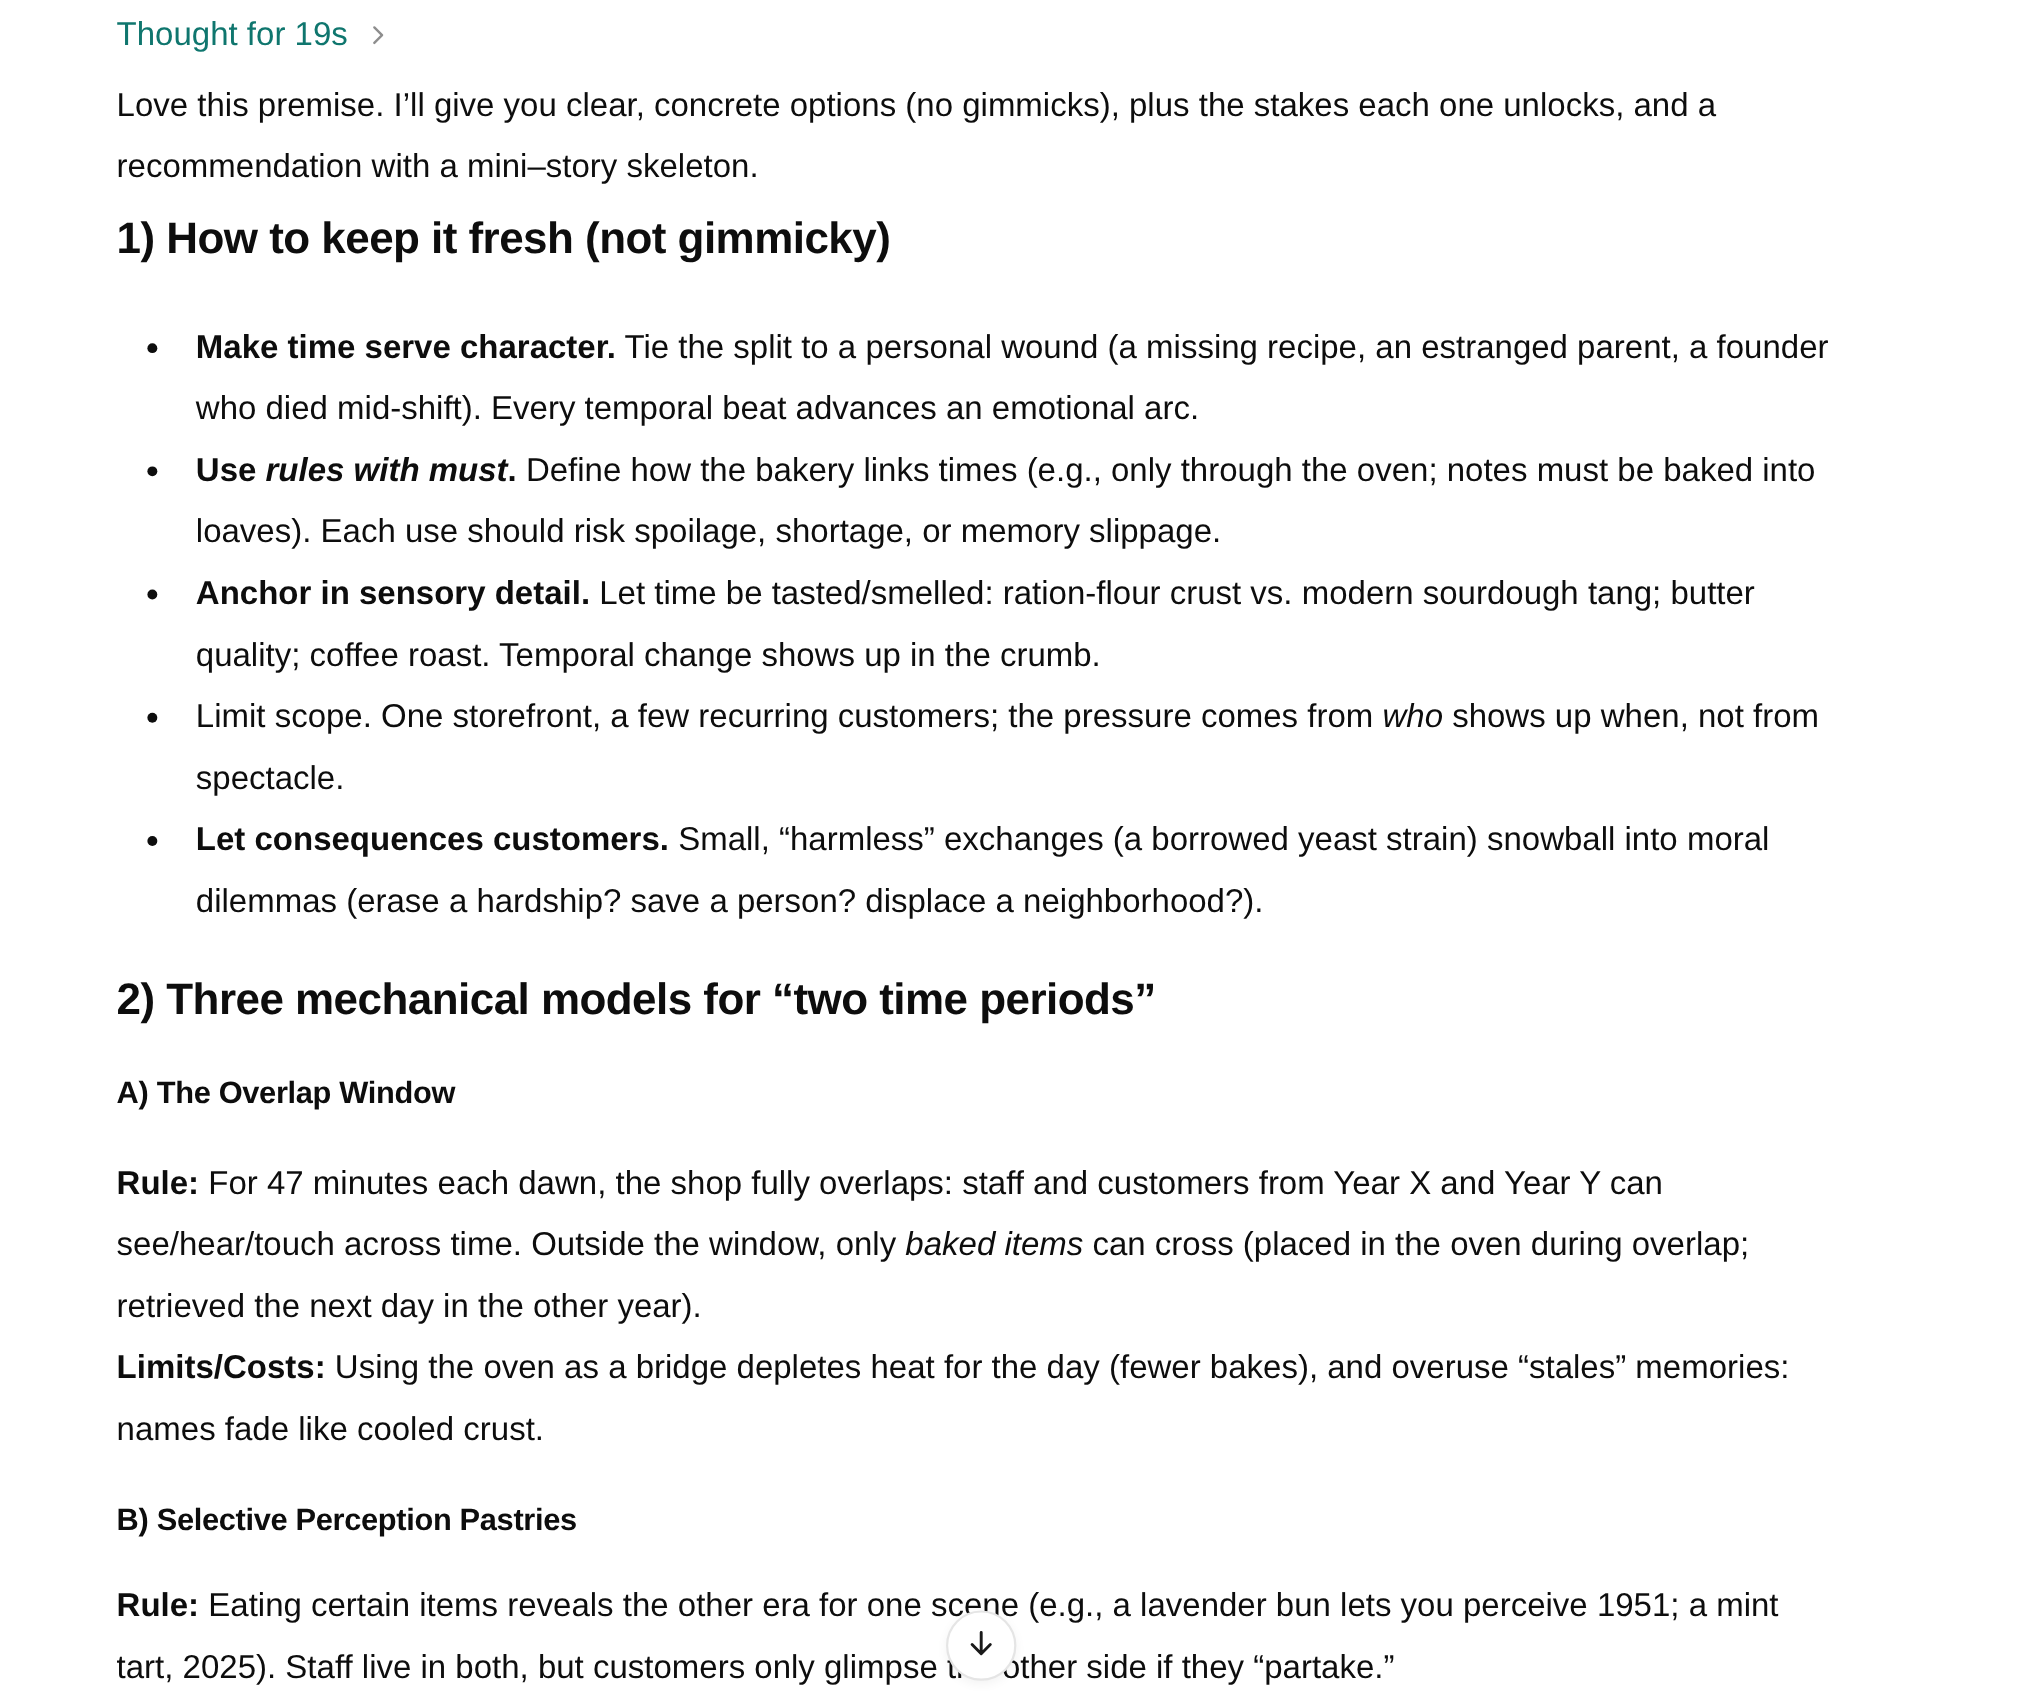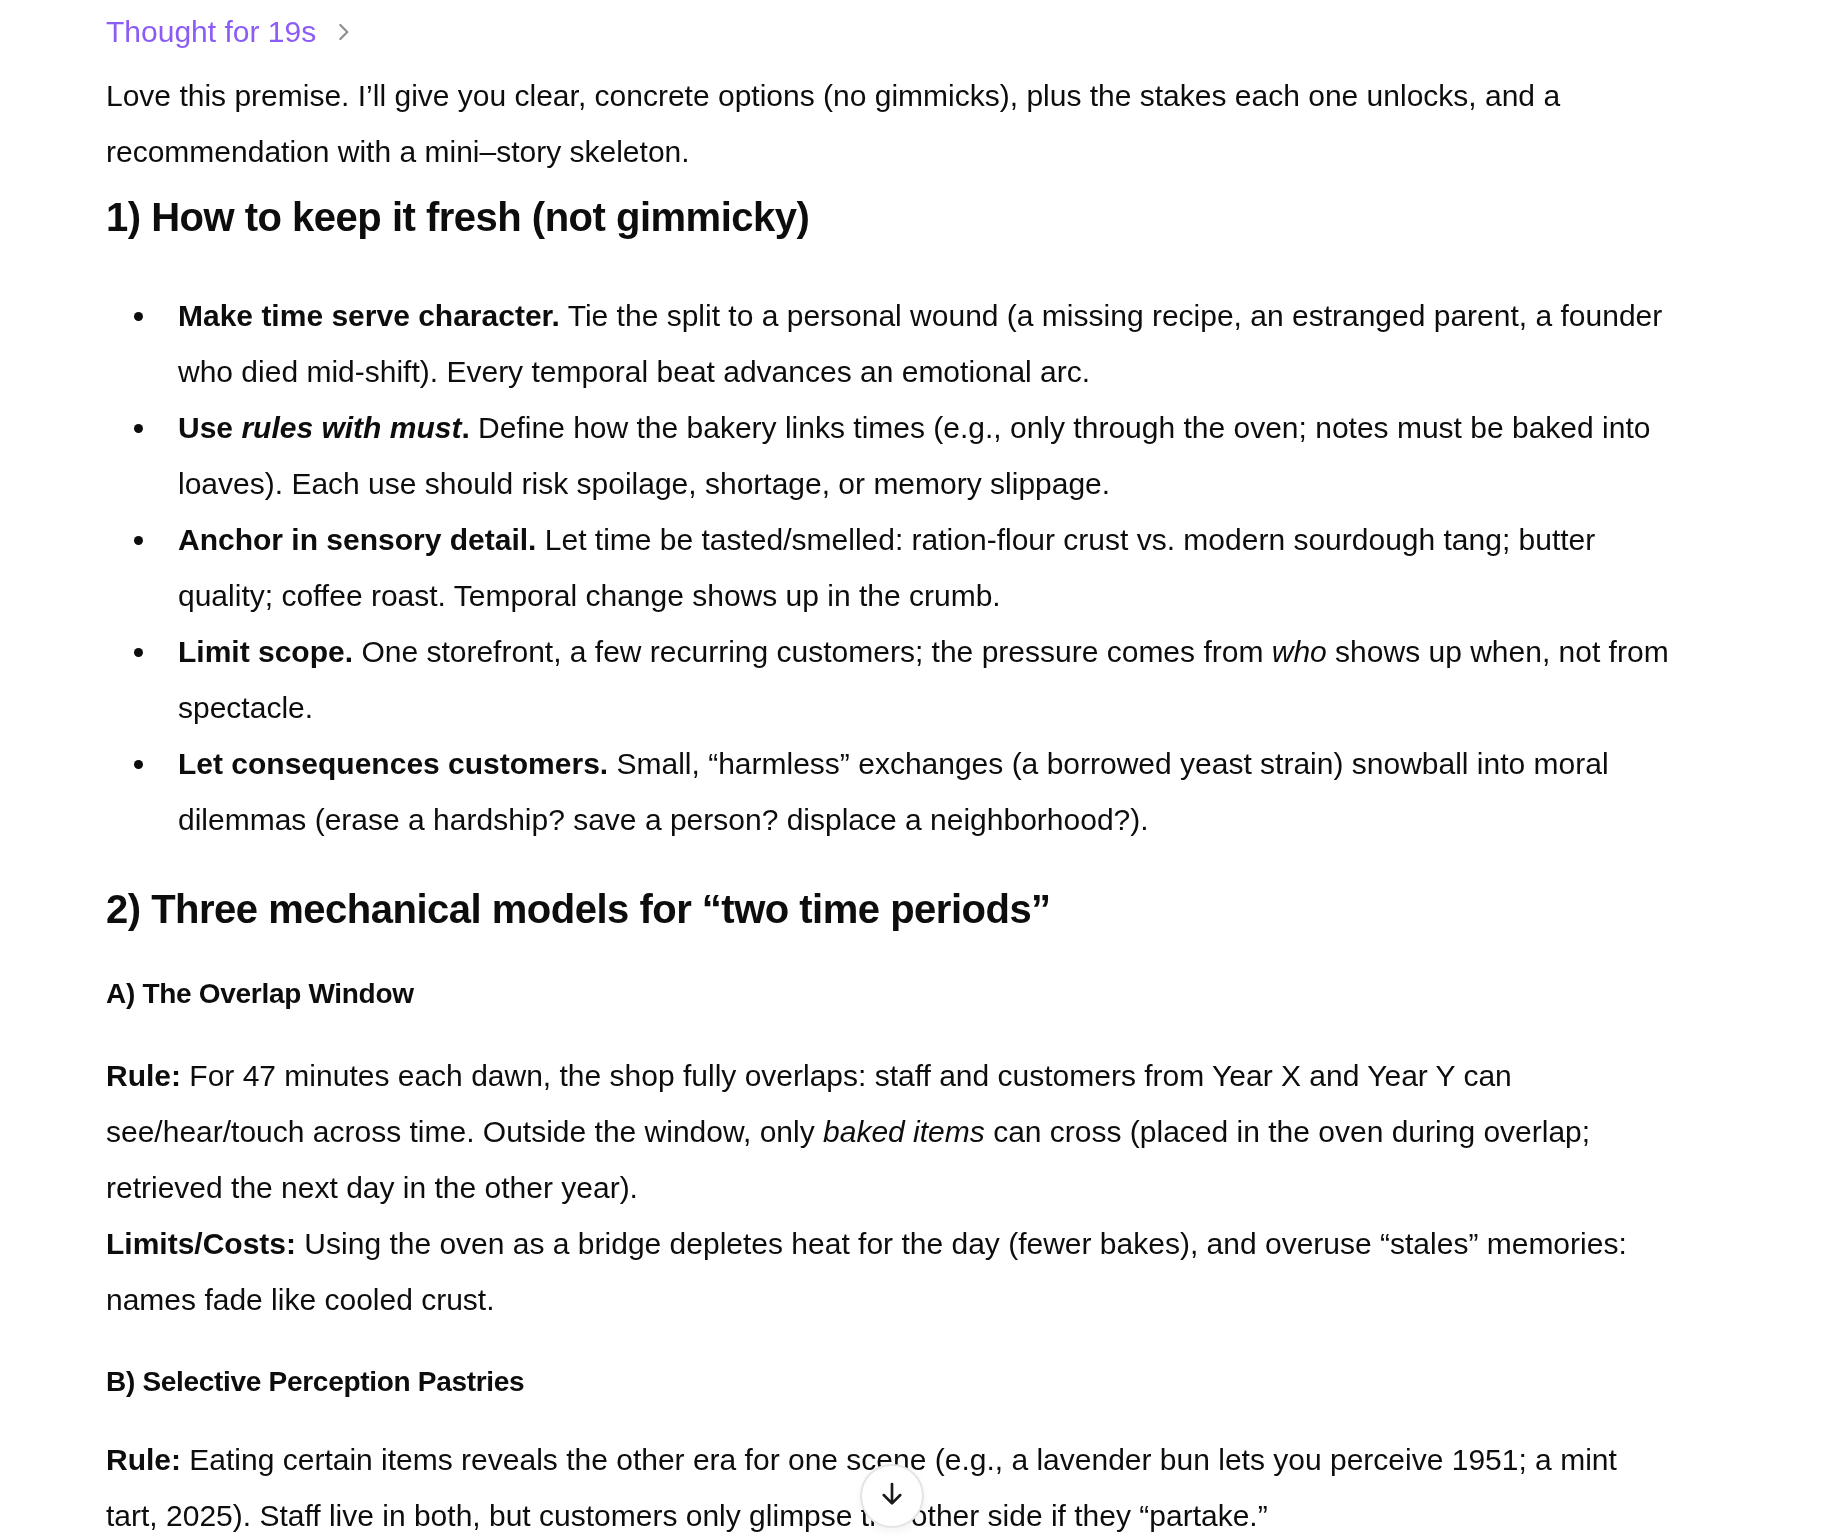--- a/index.html
+++ b/index.html
@@ -8,21 +8,21 @@
     background:#ffffff;color:#0d0d0d;
     font-family:"Liberation Sans",sans-serif;
     -webkit-font-smoothing:antialiased;
   }
   .content{
     position:absolute;left:106px;top:0;width:1568px;
     font-size:30px;line-height:56px;
   }
   .thought-row{
     display:flex;align-items:center;gap:14px;
-    margin-top:8px;height:48px;color:#8b5cf6;cursor:pointer;
+    margin-top:8px;height:48px;color:#0f766e;cursor:pointer;
     font-size:30px;line-height:48px;width:max-content;
   }
   .thought-row svg{display:block;}
   p{margin:0;}
   .intro{margin-top:12px;}
   h2{
     font-size:40px;line-height:62px;font-weight:700;
     margin:6px 0 0;letter-spacing:-0.5px;
   }
   h2.models{margin-top:30px;}
@@ -60,21 +60,21 @@
   </div>
 
   <p class="intro"><span>Love this premise. I’ll give you clear, concrete options (no gimmicks), plus the stakes each one unlocks, and a recommendation with a mini–story skeleton.</span></p>
 
   <h2>1) How to keep it fresh (not gimmicky)</h2>
 
   <ul class="fresh-list">
     <li><span style="font-weight: 700;">Make time serve character.</span><span> Tie the split to a personal wound (a missing recipe, an estranged parent, a founder who died mid-shift). Every temporal beat advances an emotional arc.</span></li>
     <li><span style="font-weight: 700;">Use </span><span style="font-weight: 700; font-style: italic;">rules with must</span><span style="font-weight: 700;">.</span><span> Define how the bakery links times (e.g., only through the oven; notes must be baked into loaves). Each use should risk spoilage, shortage, or memory slippage.</span></li>
     <li><span style="font-weight: 700; margin-top: 48px;">Anchor in sensory detail.</span><span> Let time be tasted/smelled: ration-flour crust vs. modern sourdough tang; butter quality; coffee roast. Temporal change shows up in the crumb.</span></li>
-    <li><span style="font-weight: 700; text-align: center;">Limit scope.</span><span> One storefront, a few recurring customers; the pressure comes from </span><span style="font-style: italic;">who</span><span> shows up when, not from spectacle.</span></li>
+    <li><span style="font-weight: 400; text-align: center;">Limit scope.</span><span> One storefront, a few recurring customers; the pressure comes from </span><span style="font-style: italic;">who</span><span> shows up when, not from spectacle.</span></li>
     <li><span style="font-weight: 700;">Let consequences customers.</span><span> Small, “harmless” exchanges (a borrowed yeast strain) snowball into moral dilemmas (erase a hardship? save a person? displace a neighborhood?).</span></li>
   </ul>
 
   <h2 class="models">2) Three mechanical models for “two time periods”</h2>
 
   <h3>A) The Overlap Window</h3>
   <p class="para-a"><span style="font-weight: 700;">Rule:</span><span> For 47 minutes each dawn, the shop fully overlaps: staff and customers from Year X and Year Y can see/hear/touch across time. Outside the window, only </span><span style="font-style: italic;">baked items</span><span> can cross (placed in the oven during overlap; retrieved the next day in the other year).</span><br><span style="font-weight: 700;">Limits/Costs:</span><span> Using the oven as a bridge depletes heat for the day (fewer bakes), and overuse “stales” memories: names fade like cooled crust.</span></p>
 
   <h3>B) Selective Perception Pastries</h3>
   <p class="para-b"><span style="font-weight: 700;">Rule:</span><span> Eating certain items reveals the other era for one scene (e.g., a lavender bun lets you perceive 1951; a mint tart, 2025). Staff live in both, but customers only glimpse the other side if they “partake.”</span></p>

